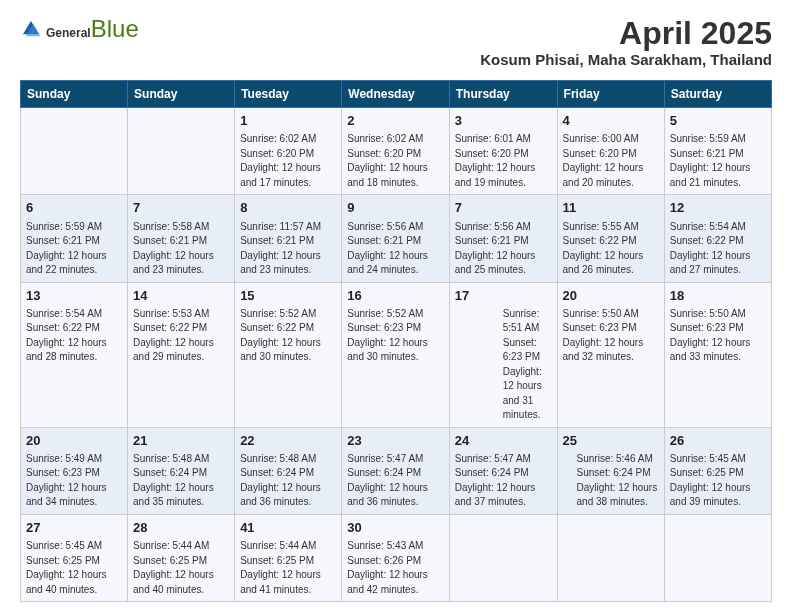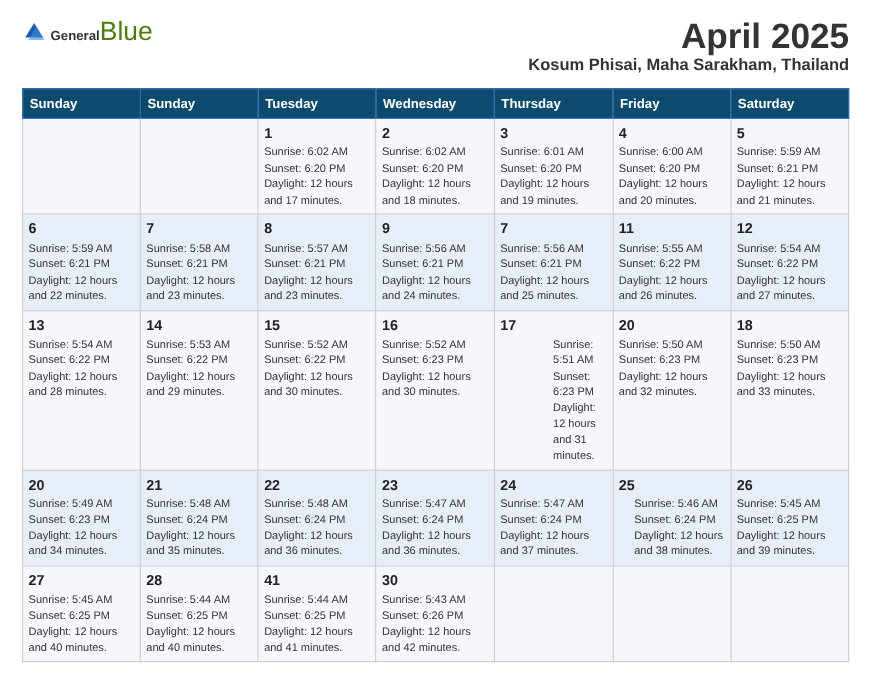--- a/index.html
+++ b/index.html
@@ -171,21 +171,21 @@
 Daylight: 12 hours and 22 minutes.</div>
         </td>
         <td>
           <span class="day-number">7</span>
           <div class="cell-info" style="white-space: pre-line;">Sunrise: 5:58 AM
 Sunset: 6:21 PM
 Daylight: 12 hours and 23 minutes.</div>
         </td>
         <td>
           <span class="day-number">8</span>
-          <div class="cell-info" style="white-space: pre-line;">Sunrise: 5:57 AM
+          <div class="cell-info" style="white-space: pre-line;">Sunrise: 11:57 AM
 Sunset: 6:21 PM
 Daylight: 12 hours and 23 minutes.</div>
         </td>
         <td>
           <span class="day-number">9</span>
           <div class="cell-info" style="white-space: pre-line;">Sunrise: 5:56 AM
 Sunset: 6:21 PM
 Daylight: 12 hours and 24 minutes.</div>
         </td>
         <td>

